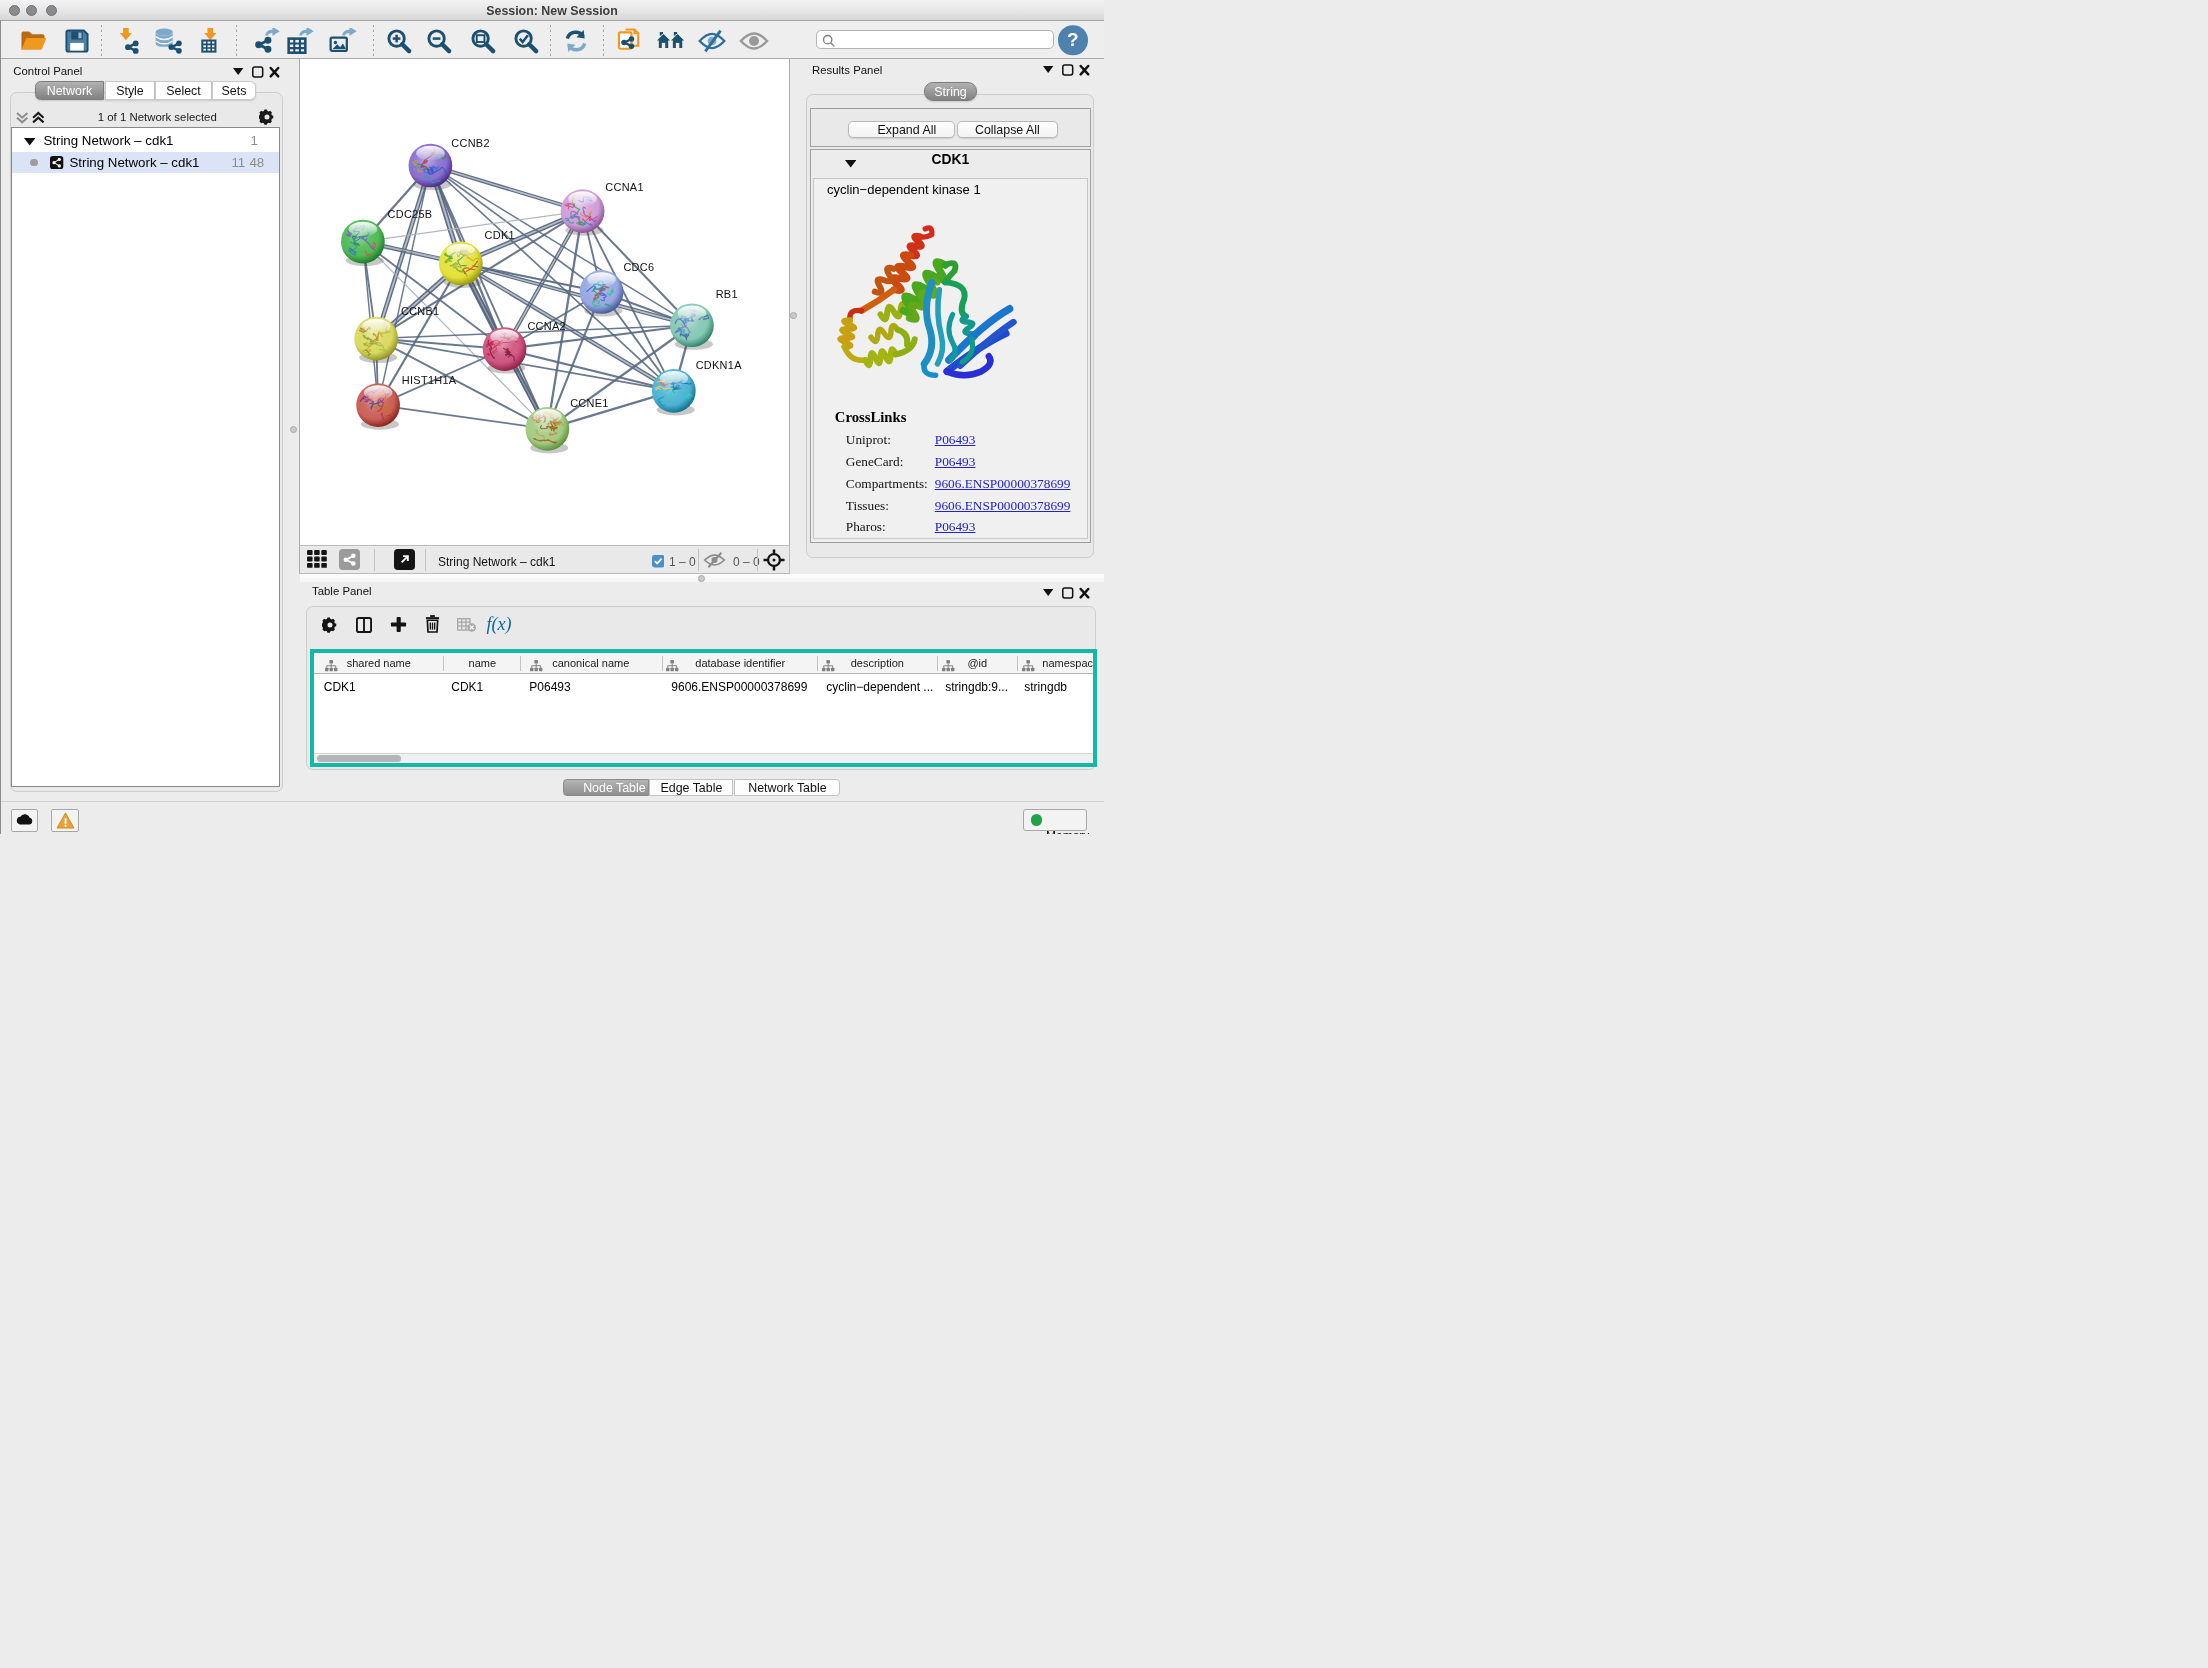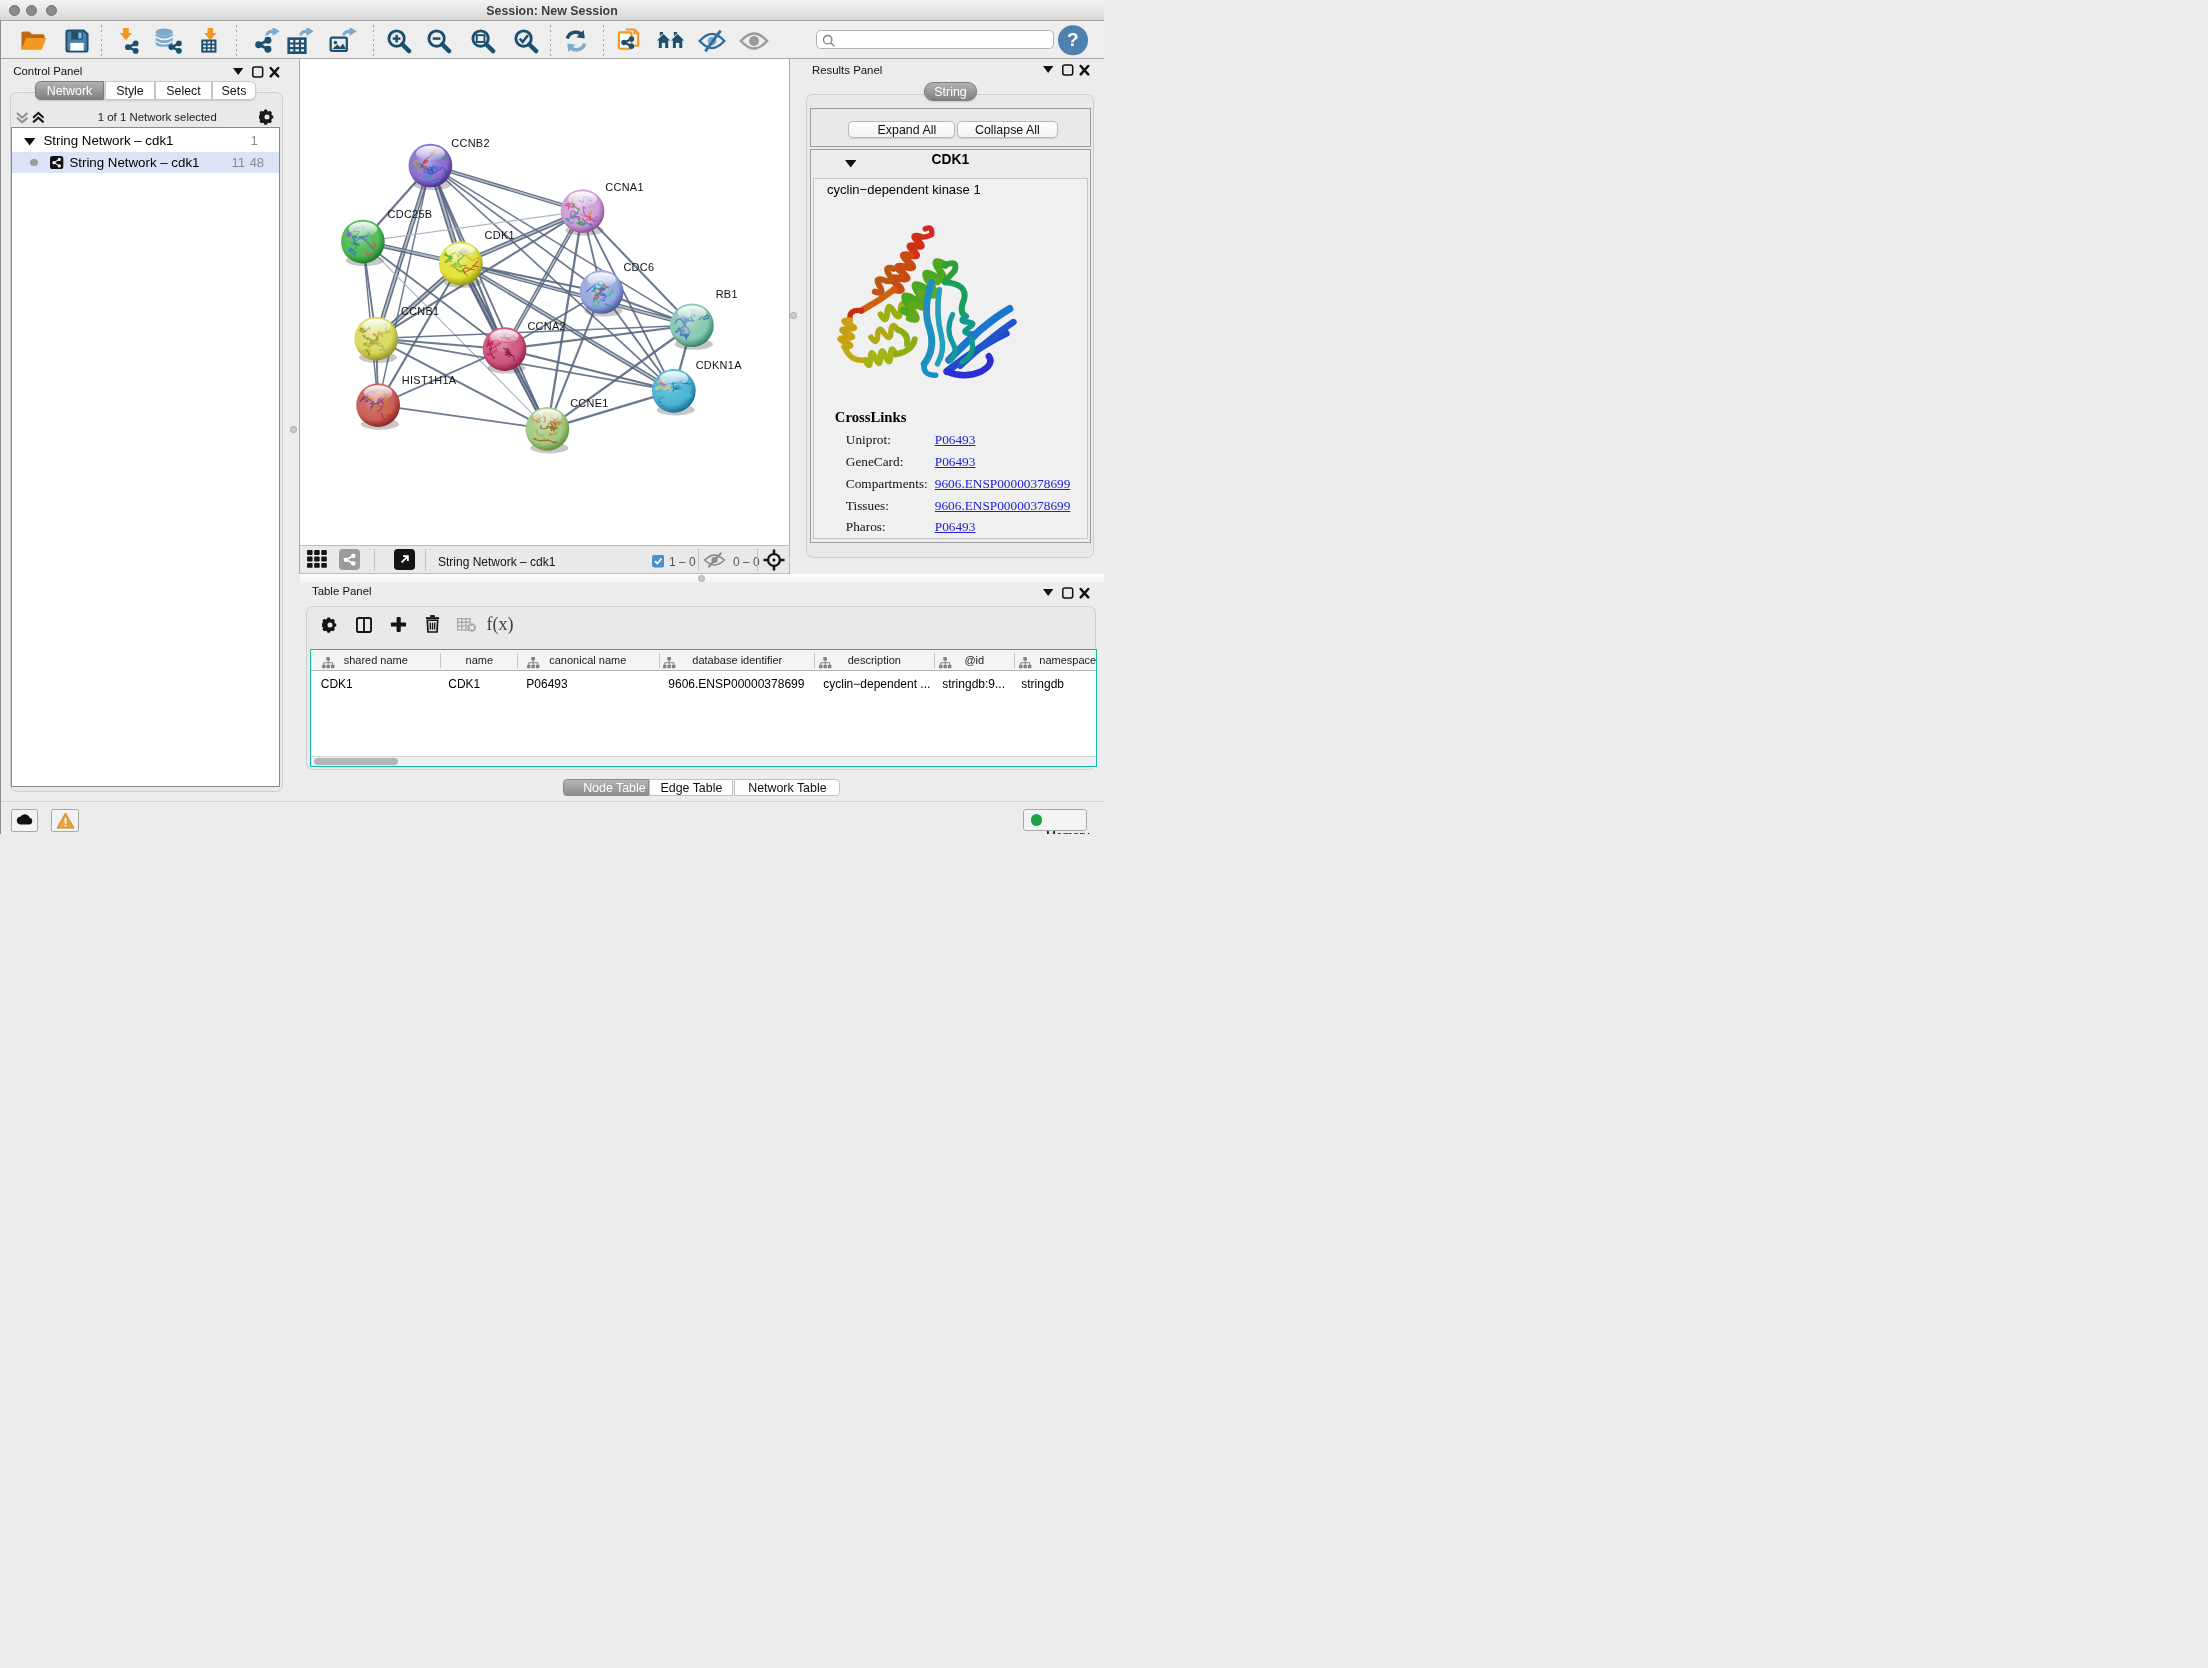--- a/index.html
+++ b/index.html
@@ -49,21 +49,21 @@
 #rp-box2 { position:absolute; left:2.9px; top:54px; width:281px; height:394px; border:1px solid #9e9e9e; background:#ececec; }
 #rp-box3 { position:absolute; left:1.9px; top:27.6px; width:275px; height:361px; border:1px solid #c6c6c6; background:#f0f0f0; }
 .serif { font-family:"Liberation Serif", serif; }
 .xl-label { position:absolute; font-size:13.3px; color:#111; }
 .xl-link { position:absolute; font-size:13.3px; color:#2121d3; text-decoration:underline; }
 
 
 #tpanel { position:absolute; left:294px; top:582px; width:810px; height:219px; background:#ececec; }
 #tp-title { position:absolute; left:18px; top:2.9px; font-size:11.4px; color:#111; }
 #tp-sub { position:absolute; left:12.4px; top:24px; width:790px; height:164px; background:#e9e9e9; border:1px solid #cdcdcd; border-radius:6.7px; }
-#tbl { position:absolute; left:2.9px; top:42px; width:787px; height:118px; background:#fff; border:1px solid #14b8a6; overflow:hidden; }
+#tbl { position:absolute; left:2.9px; top:42px; width:787px; height:118px; background:#fff; border:4px solid #14b8a6; overflow:hidden; }
 #thead { position:absolute; left:0; top:0; width:810px; height:21px; background:#f4f4f4; border-bottom:1px solid #b5b5b5; }
 .th { position:absolute; top:0; height:21px; font-size:11px; color:#1a1a1a; text-align:center; line-height:21px; }
 .thsep { position:absolute; top:2.9px; height:15px; width:1px; background:#c4c4c4; }
 .td { position:absolute; top:27px; font-size:12px; color:#000; }
 #hscroll { position:absolute; left:0; bottom:0; width:100%; height:10.5px; background:#f0f0f0; border-top:1px solid #d5d5d5; }
 #hthumb { position:absolute; left:2.9px; top:1.9px; width:84px; height:6.7px; background:#b5b5b5; border-radius:3.8px; }
 .btab { position:absolute; top:172px; height:17px; font-size:12.4px; text-align:center; line-height:16px; background:#fdfdfd; border:1px solid #c2c2c2; color:#111; }
 .btab.sel { background:linear-gradient(180deg,#b4b4b4,#8e8e8e); color:#fff; border-color:#8b8b8b; }
 
 
@@ -1005,21 +1005,21 @@
           <g stroke="#a9a9a9" stroke-width="1.4" fill="none">
             <rect x="0.7" y="0.7" width="13" height="12"></rect>
             <line x1="0.7" y1="4.4" x2="13.7" y2="4.4"></line>
             <line x1="0.7" y1="8.4" x2="13.7" y2="8.4"></line>
             <line x1="5" y1="0.7" x2="5" y2="12.7"></line>
             <line x1="9.4" y1="0.7" x2="9.4" y2="12.7"></line>
           </g>
           <circle cx="15.5" cy="10" r="4.5" fill="#a9a9a9"></circle>
           <path d="M13.5 8 L17.5 12 M17.5 8 L13.5 12" stroke="#fff" stroke-width="1.3"></path>
         </svg></div>
-      <div class="abs" style="left:179px; top:6.7px;"><span style="font-family:'Liberation Serif',serif; font-size:18px; color:#404040;">f(x)</span></div>
+      <div class="abs" style="left:179px; top:6.7px;"><span style="font-family:'Liberation Serif',serif; font-style:italic; font-size:18px; color:#0369a1;">f(x)</span></div>
     </div>
 </div>
 
 <div id="statusbar">
   <div class="sbtn" style="left:10.5px; width:27.6px;">
     <svg style="position:absolute;left:4.8px;top:3.8px;" width="17" height="12.4" viewBox="0 0 18 13">
         <path fill="#111" d="M14.5 5.1A5.4 5.4 0 0 0 4.6 3.9 4.1 4.1 0 0 0 4.1 12h9.7a3.5 3.5 0 0 0 .7-6.9z"></path>
       </svg>
   </div>
   <div class="sbtn" style="left:51px; width:27.6px;">

